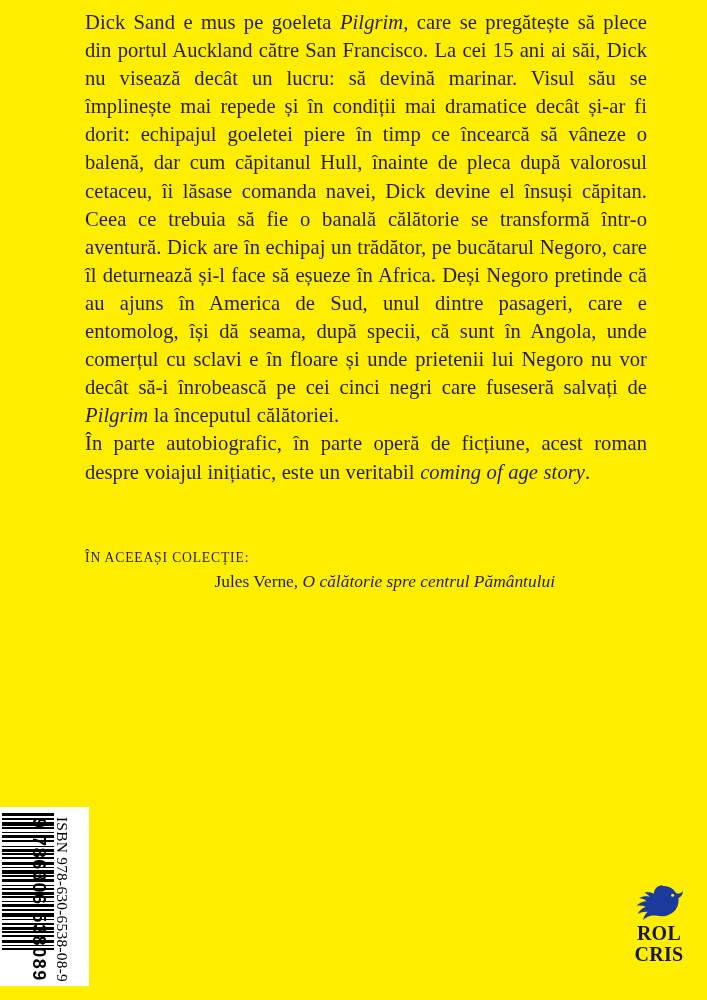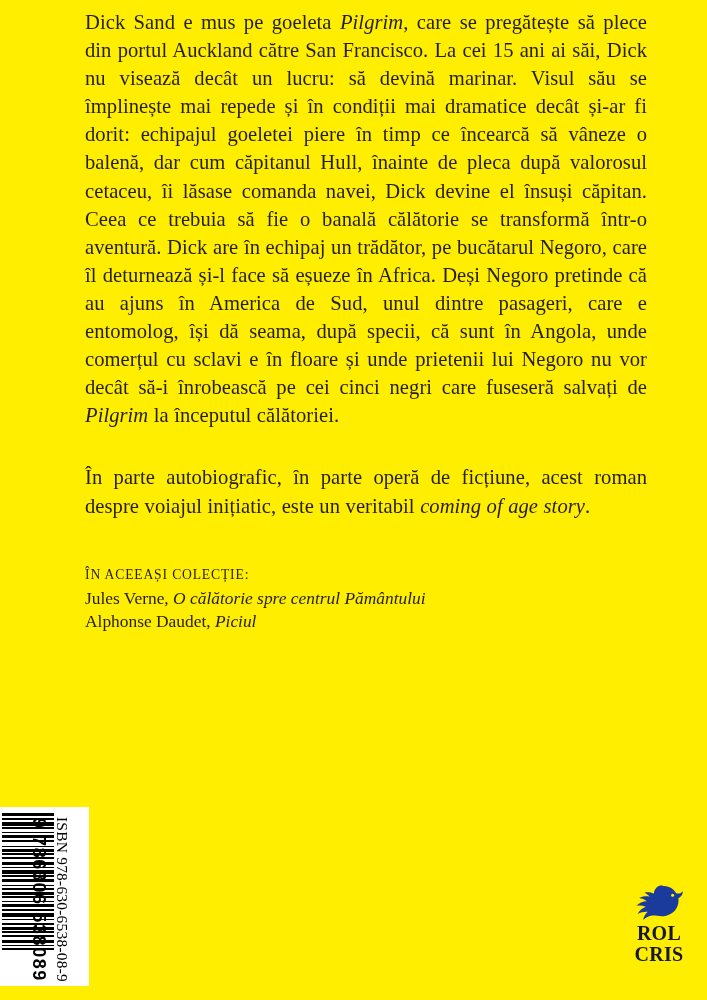--- a/index.html
+++ b/index.html
@@ -37,30 +37,29 @@
     text-justify: inter-word;
     font-size: 20.6px;
     line-height: 28.1px;
     letter-spacing: 0.05px;
     word-spacing: 0.3px;
     color: #231f14;
     hyphens: manual;
   }
   .blurb p.last-line-left {
     text-align-last: left;
-    margin-top: 34px;
   }
   .blurb em {
   }
 
   
   .collection {
     position: absolute;
     left: 85px;
-    top: 564px;
+    top: 547px;
     width: 470px;
   }
   .collection-heading {
     font-size: 13.6px;
     line-height: 21.5px;
     letter-spacing: 0.85px;
     text-transform: uppercase;
     color: #231f14;
     margin: 0 0 1px 0;
     white-space: nowrap;
@@ -68,20 +67,21 @@
   .collection-list {
     list-style: none;
     margin: 0;
     padding: 0;
   }
   .collection-list li {
     font-size: 17.4px;
     line-height: 23.3px;
     color: #231f14;
     white-space: nowrap;
+    text-align: right;
   }
   .collection-list li em {
     font-style: italic;
   }
 
   
   .barcode-box {
     position: absolute;
     left: 0px;
     top: 807px;
@@ -178,21 +178,20 @@
 
   <div class="blurb">
     <p><span>Dick Sand e mus pe goeleta </span><em>Pilgrim</em><span>, care se pregătește să plece din portul Auckland către San Francisco. La cei 15 ani ai săi, Dick nu visează decât un lucru: să devină marinar. Visul său se împlinește mai repede și în condiții mai dramatice decât și-ar fi dorit: echipajul goeletei piere în timp ce încearcă să vâneze o balenă, dar cum căpitanul Hull, înainte de pleca după valorosul cetaceu, îi lăsase comanda navei, Dick devine el însuși căpitan. Ceea ce trebuia să fie o banală călătorie se transformă într-o aventură. Dick are în echipaj un trădător, pe bucătarul Negoro, care îl deturnează și-l face să eșueze în Africa. Deși Negoro pretinde că au ajuns în America de Sud, unul dintre pasageri, care e entomolog, își dă seama, după specii, că sunt în Angola, unde comerțul cu sclavi e în floare și unde prietenii lui Negoro nu vor decât să-i înrobească pe cei cinci negri care fuseseră salvați de </span><em>Pilgrim</em><span> la începutul călătoriei.</span></p>
     <p class="last-line-left"><span>În parte autobiografic, în parte operă de ficțiune, acest roman despre voiajul inițiatic, este un veritabil </span><em>coming of age story</em><span>.</span></p>
   </div>
 
   <div class="collection">
     <div class="collection-heading">În aceeași colecție:</div>
     <ul class="collection-list">
       <li><span>Jules Verne, </span><em>O călătorie spre centrul Pământului</em></li>
-      <li><span>Alphonse Daudet, </span><em>Piciul</em></li>
     </ul>
   </div>
 
   <div class="barcode-box">
     <div class="barcode-inner">
       <div class="bars" id="barcode-bars">
           <div class="bar" style="height: 3px; background: rgb(0, 0, 0);"></div>
           <div class="bar" style="height: 2px; background: transparent;"></div>
           <div class="bar" style="height: 2px; background: rgb(0, 0, 0);"></div>
           <div class="bar" style="height: 2px; background: transparent;"></div>

